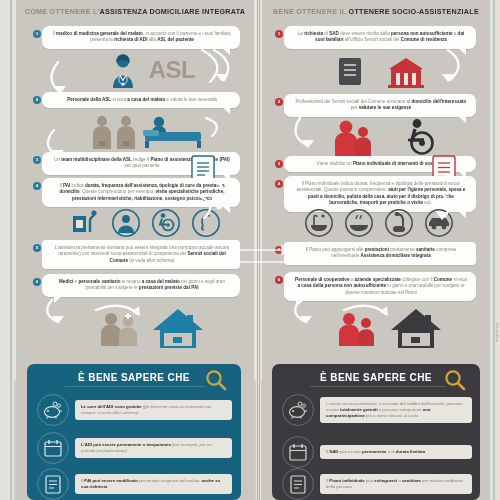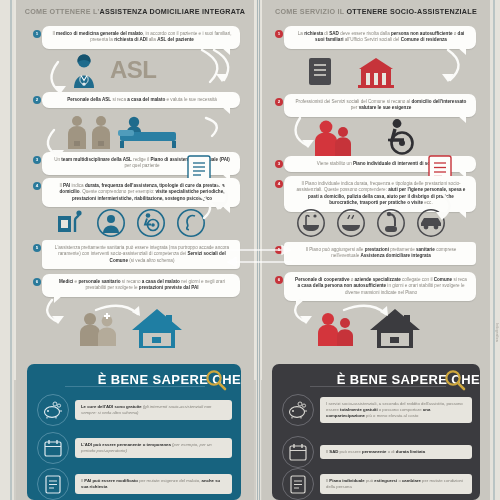--- a/index.html
+++ b/index.html
@@ -48,33 +48,33 @@
     border-top:8px solid #fdfdfb;
   }
   .num{
     position:absolute;left:-9px;top:4px;width:8px;height:8px;border-radius:50%;
     color:#fff;font-size:4.4px;font-weight:bold;line-height:8px;text-align:center;
   }
   .num.blue{background:#2a7a9b;}
   .num.red{background:#c6333a;}
 
   
-  .iconrow{position:absolute;display:flex;align-items:center;gap:6px;}
+  .iconrow{position:absolute;display:flex;align-items:center;justify-content:center;gap:6px;}
   .glyph{display:block;}
 
   
   .arrows{position:absolute;left:0;top:0;width:500px;height:500px;pointer-events:none;}
 
   
   .panel{position:absolute;border-radius:7px;overflow:hidden;}
   .panel-left{left:27px;top:364px;width:214px;height:136px;background:#17637f;}
   .panel-right{left:272px;top:364px;width:208px;height:136px;background:#3b3b3f;}
   .panel-title{
-    position:absolute;top:8px;left:0;width:100%;text-align:right;
-    color:#fff;font-size:13px;font-weight:bold;letter-spacing:.4px;
+    position:absolute;top:8px;left:0;width:100%;text-align:center;
+    color:#fff;font-size:10px;font-weight:bold;letter-spacing:.4px;
   }
   .panel-rule{position:absolute;left:38px;top:22px;height:1px;}
   .panel-left .panel-rule{width:140px;background:#3f7f99;}
   .panel-right .panel-rule{width:136px;background:#5b5b60;}
   .mag{position:absolute;right:14px;top:5px;}
 
   .info-item{position:absolute;left:10px;display:flex;align-items:center;gap:6px;width:195px;}
   .panel-right .info-item{width:190px;}
   .info-circle{
     flex:0 0 auto;width:30px;height:30px;border-radius:50%;
@@ -242,21 +242,21 @@
     </div>
   </div>
 
   <div class="divider">
       <i></i>
       <i class="b"></i>
     </div>
 
   <div class="col col-right">
     <div class="col-head">
-      <span>COME SERVIZIO IL </span><b>OTTENERE SOCIO-ASSISTENZIALE</b>
+      <span>BENE OTTENERE IL </span><b>OTTENERE SOCIO-ASSISTENZIALE</b>
     </div>
 
     <div class="step" style="left:22px;top:26px;width:192px">
       <div class="bubble">
         <span class="num red">1</span>
         <span>La <b>richiesta</b> di <b>SAD</b> deve essere rivolta dalla <b>persona non autosufficiente</b> o <b>dai suoi familiari</b> all'Ufficio Servizi sociali del <b>Comune di residenza</b></span>
         <span class="tail"></span>
       </div>
     </div>
 

